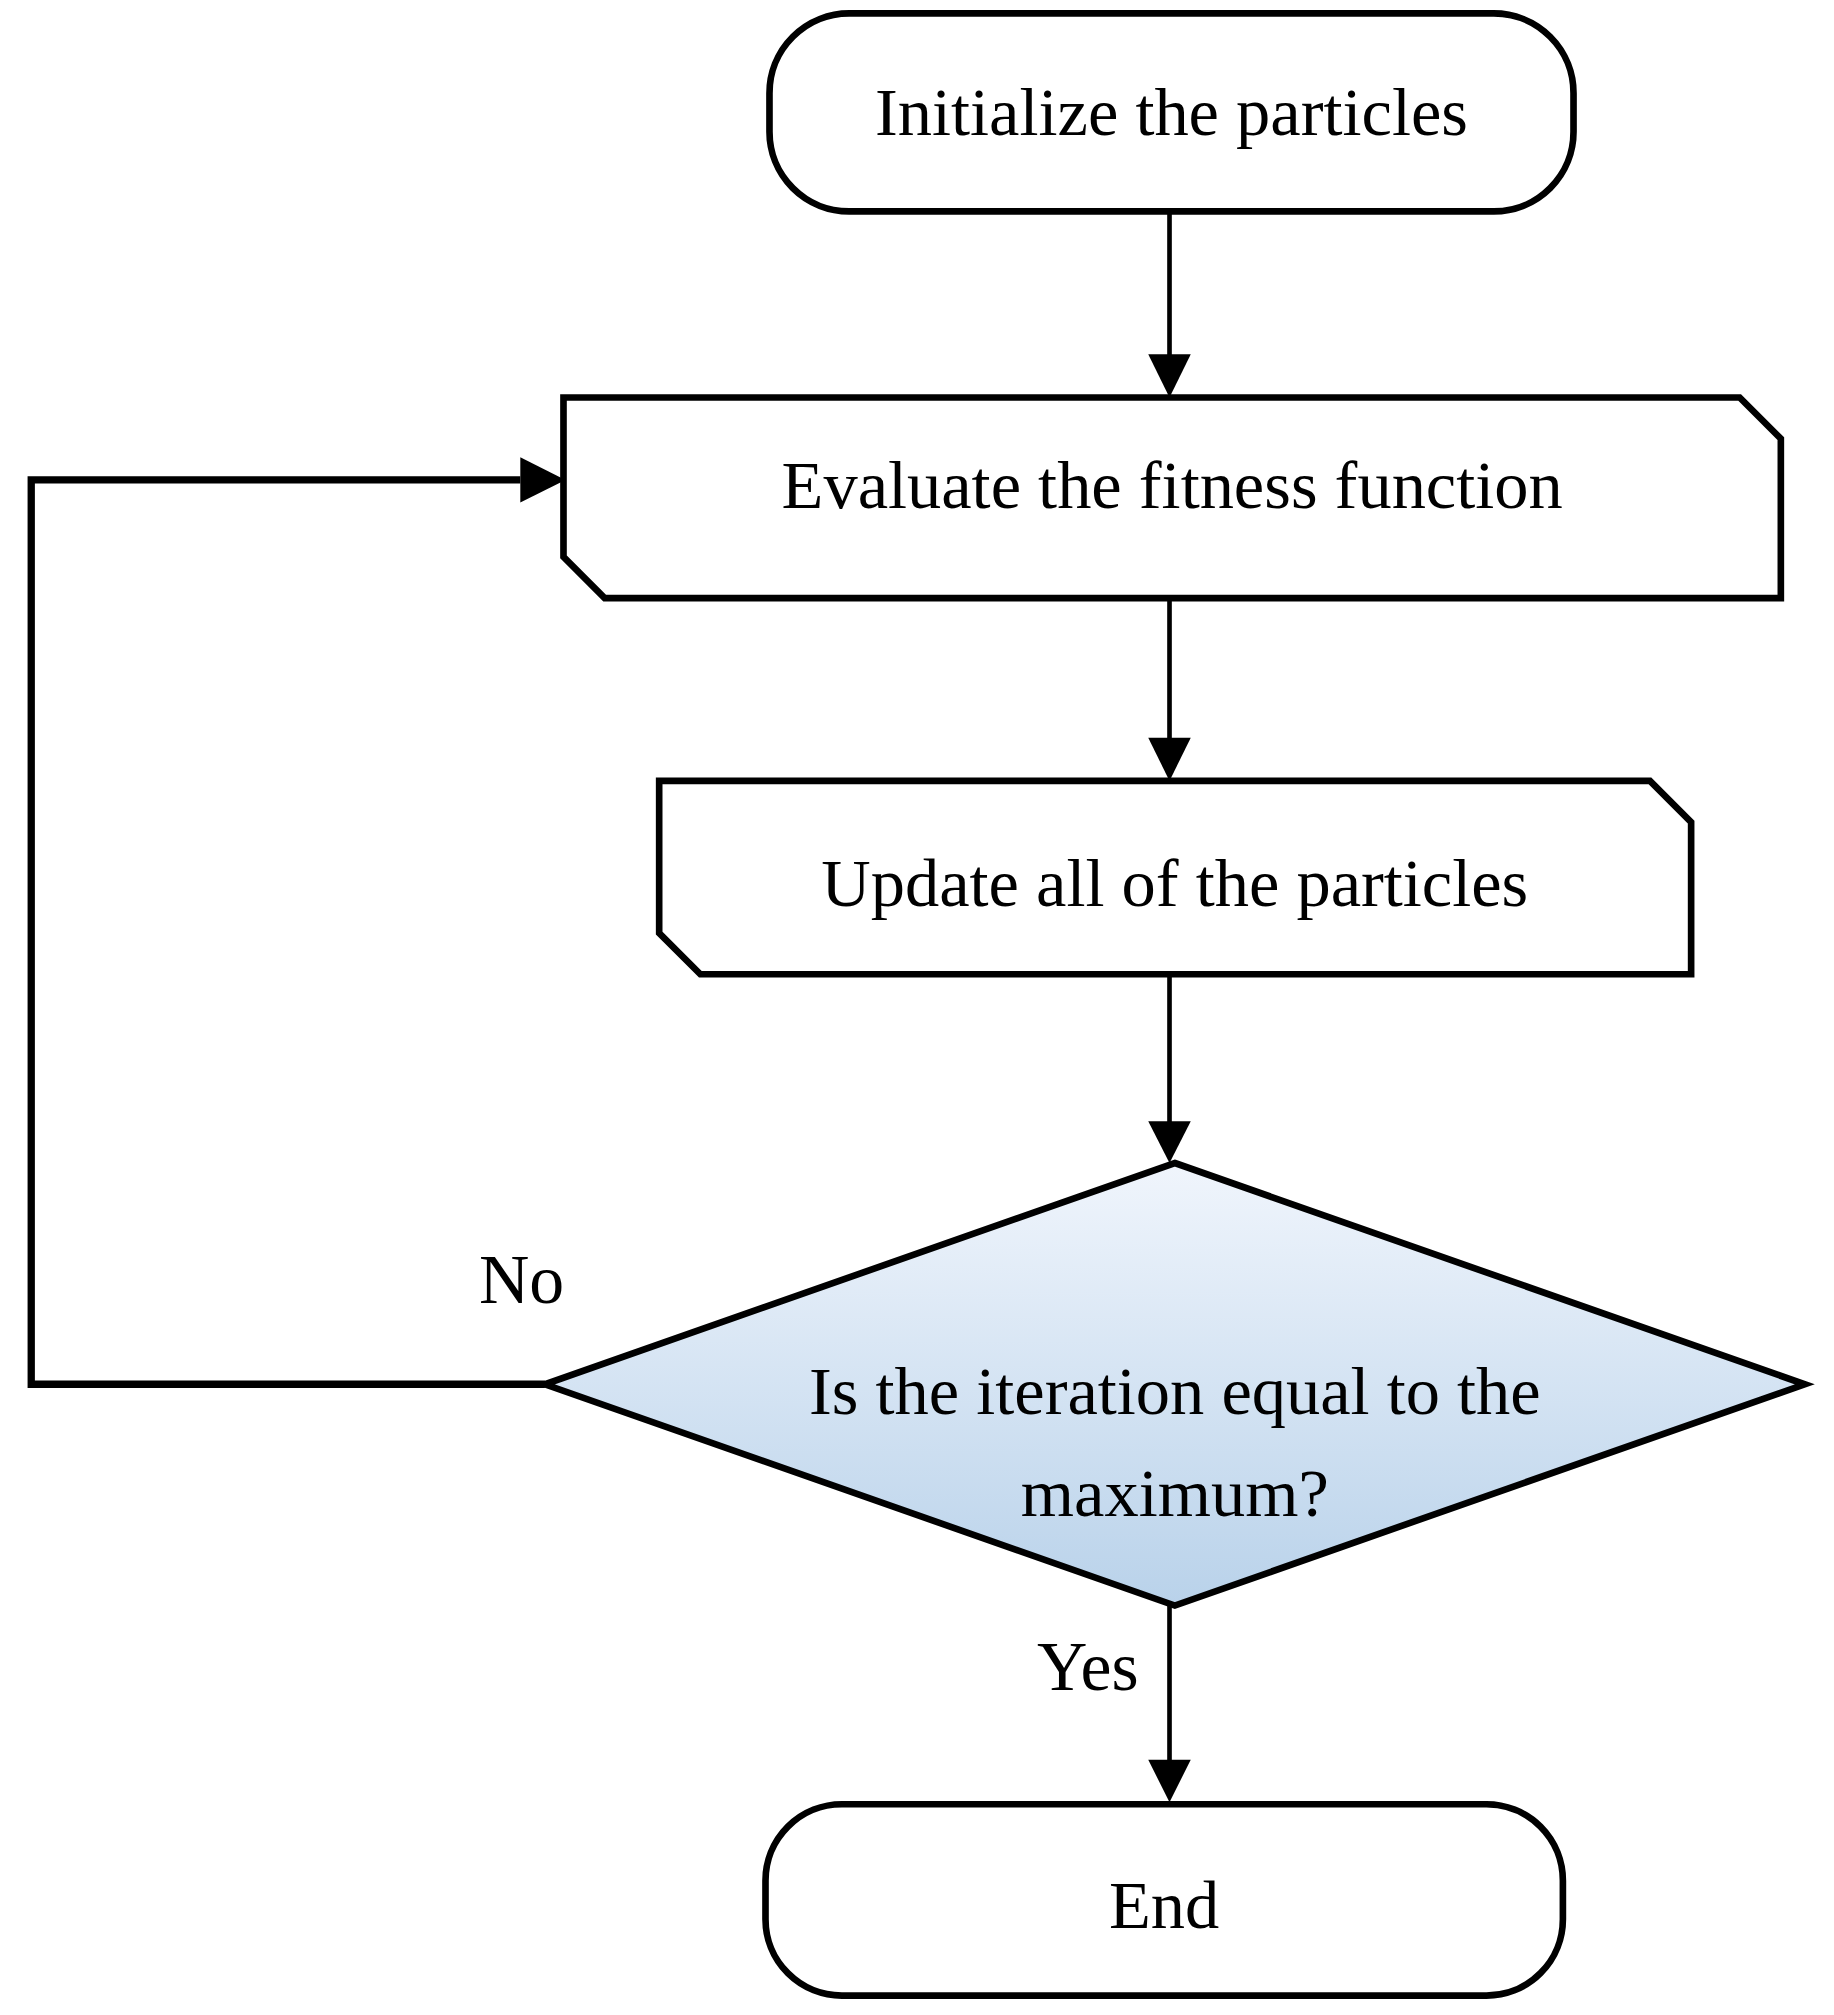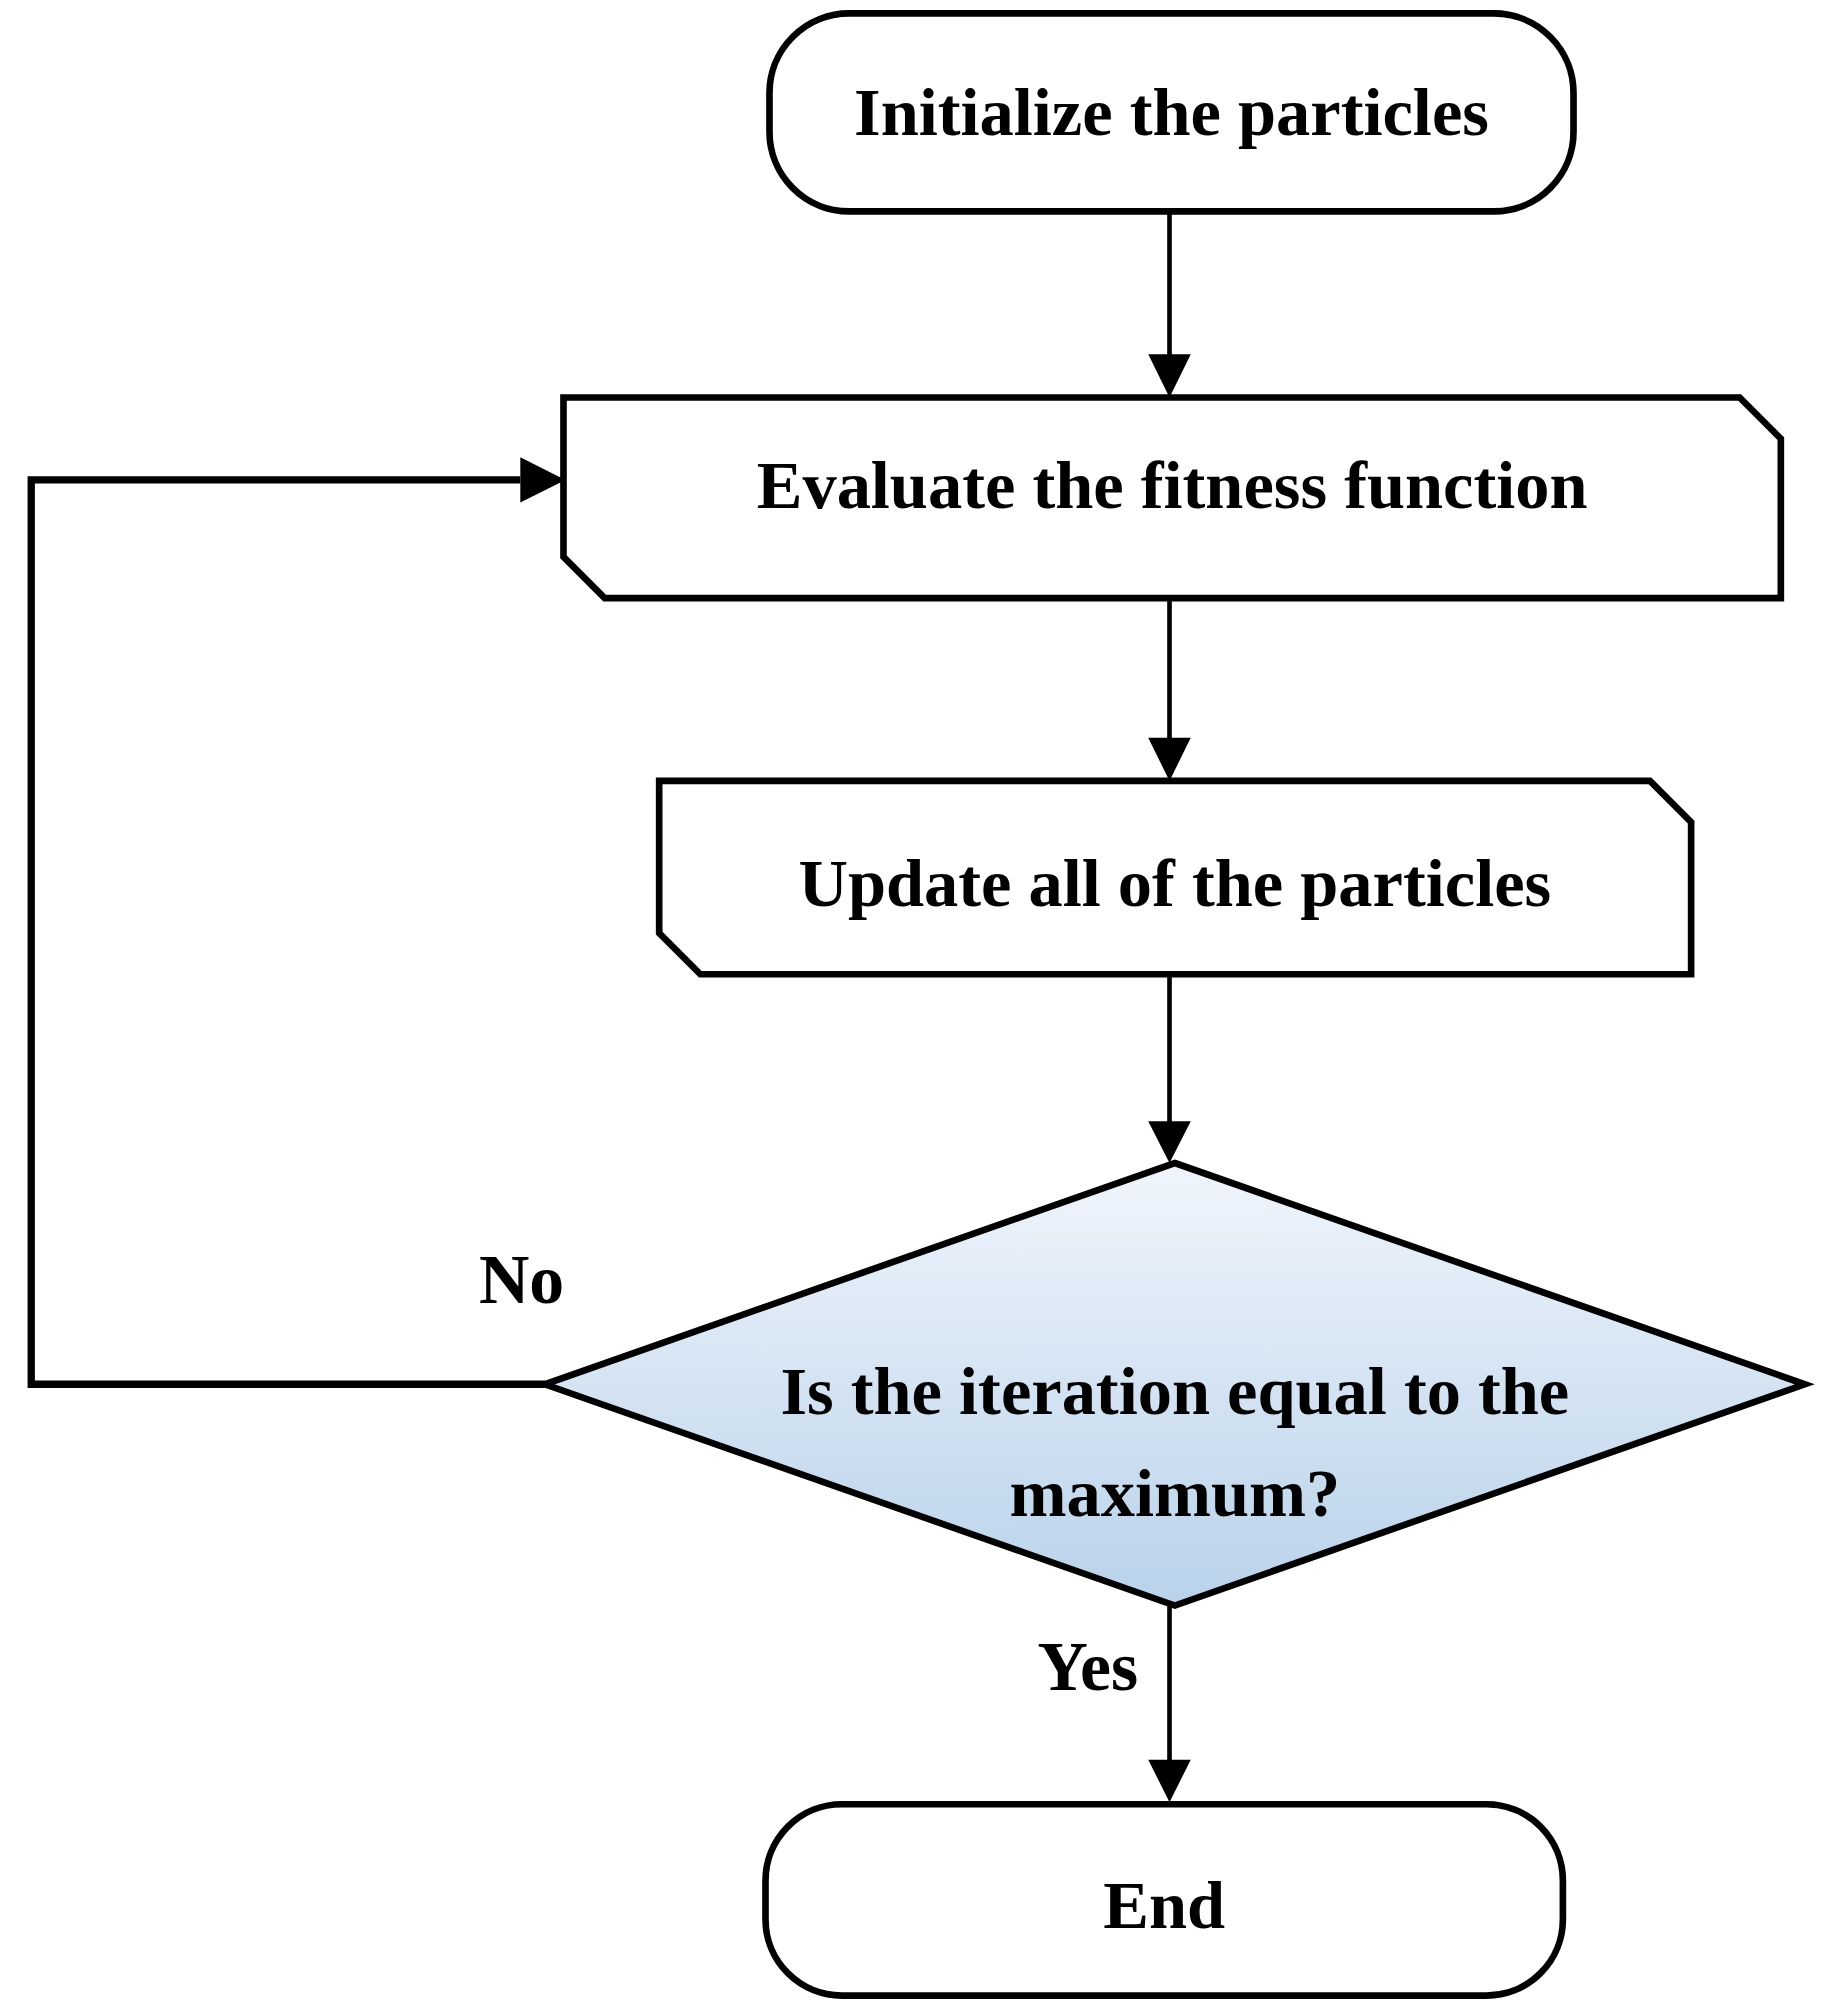--- a/index.html
+++ b/index.html
@@ -6,21 +6,20 @@
     margin: 0;
     padding: 0;
     background: #ffffff;
   }
   .canvas {
     position: relative;
     width: 1834px;
     height: 2015px;
     background: #ffffff;
     overflow: hidden;
-    font-weight: bold;
   }
   svg { display: block; }
   .shape {
     fill: #ffffff;
     stroke: #000000;
     stroke-width: 10;
   }
   .decision-shape {
     stroke: #000000;
     stroke-width: 10;

